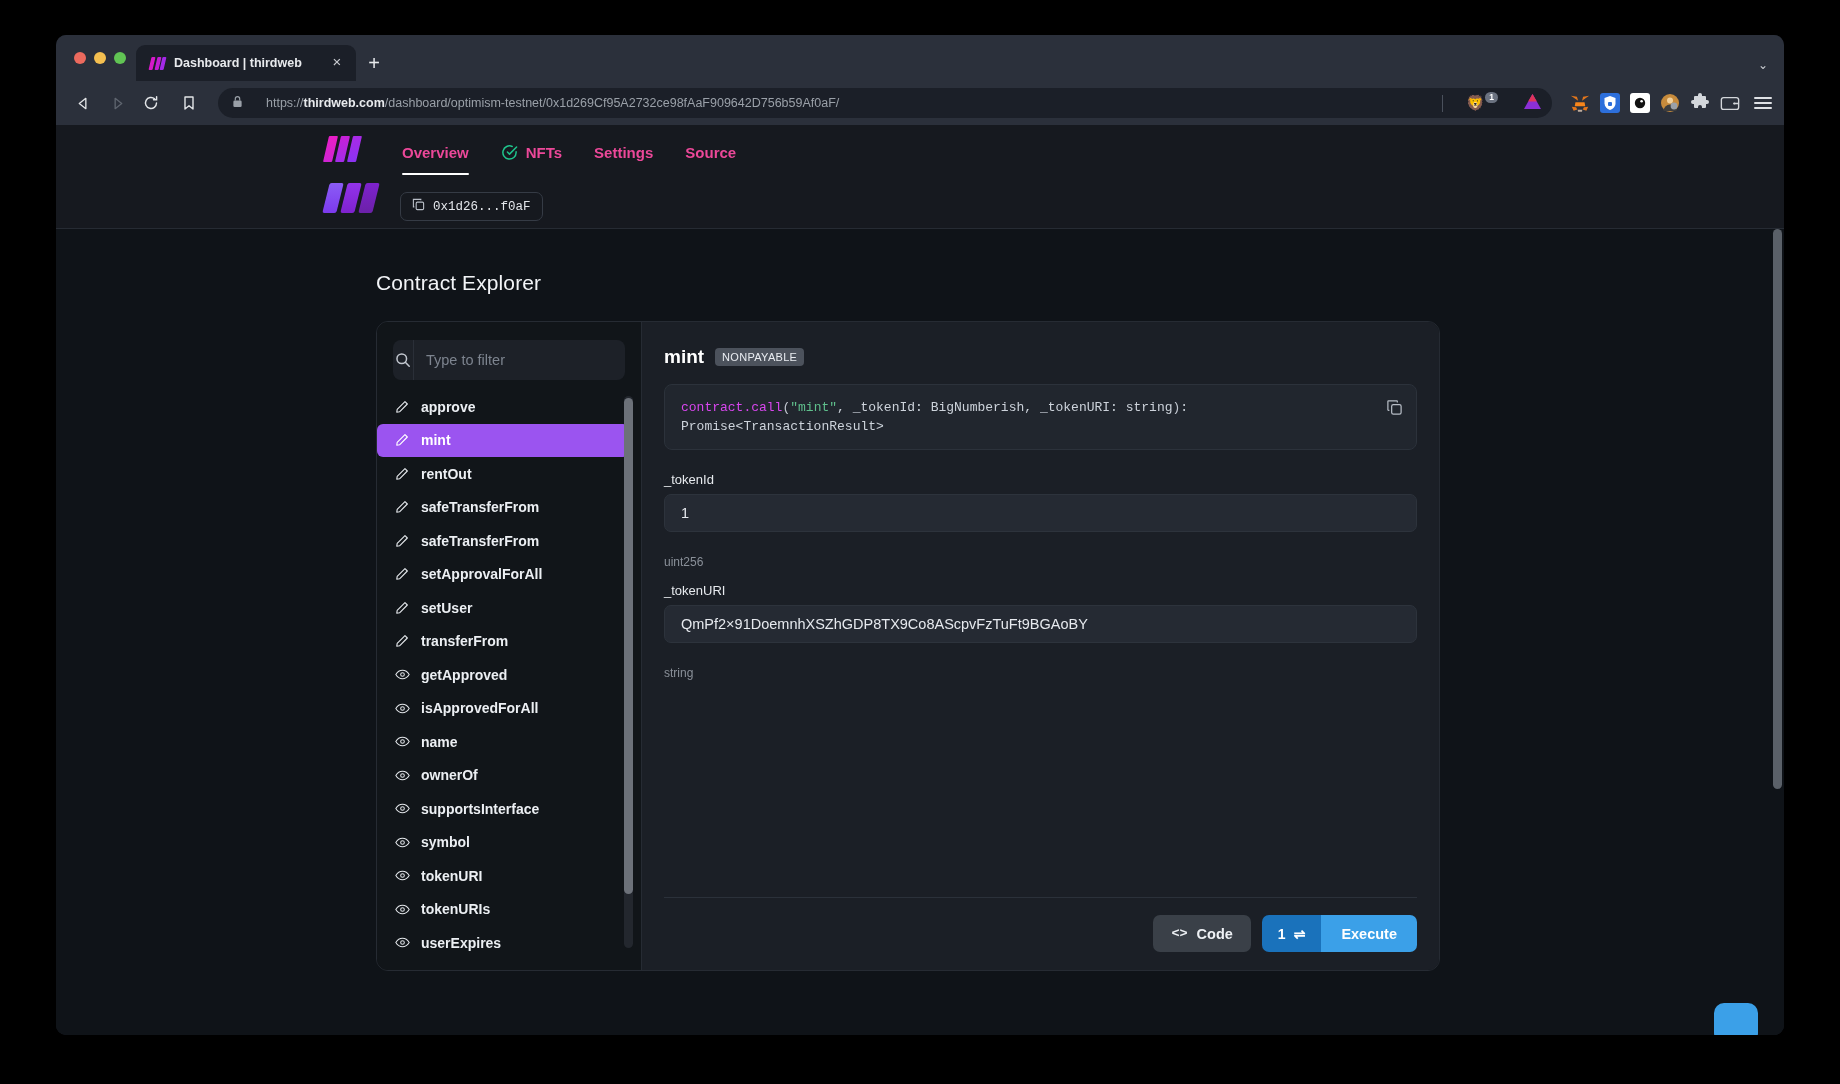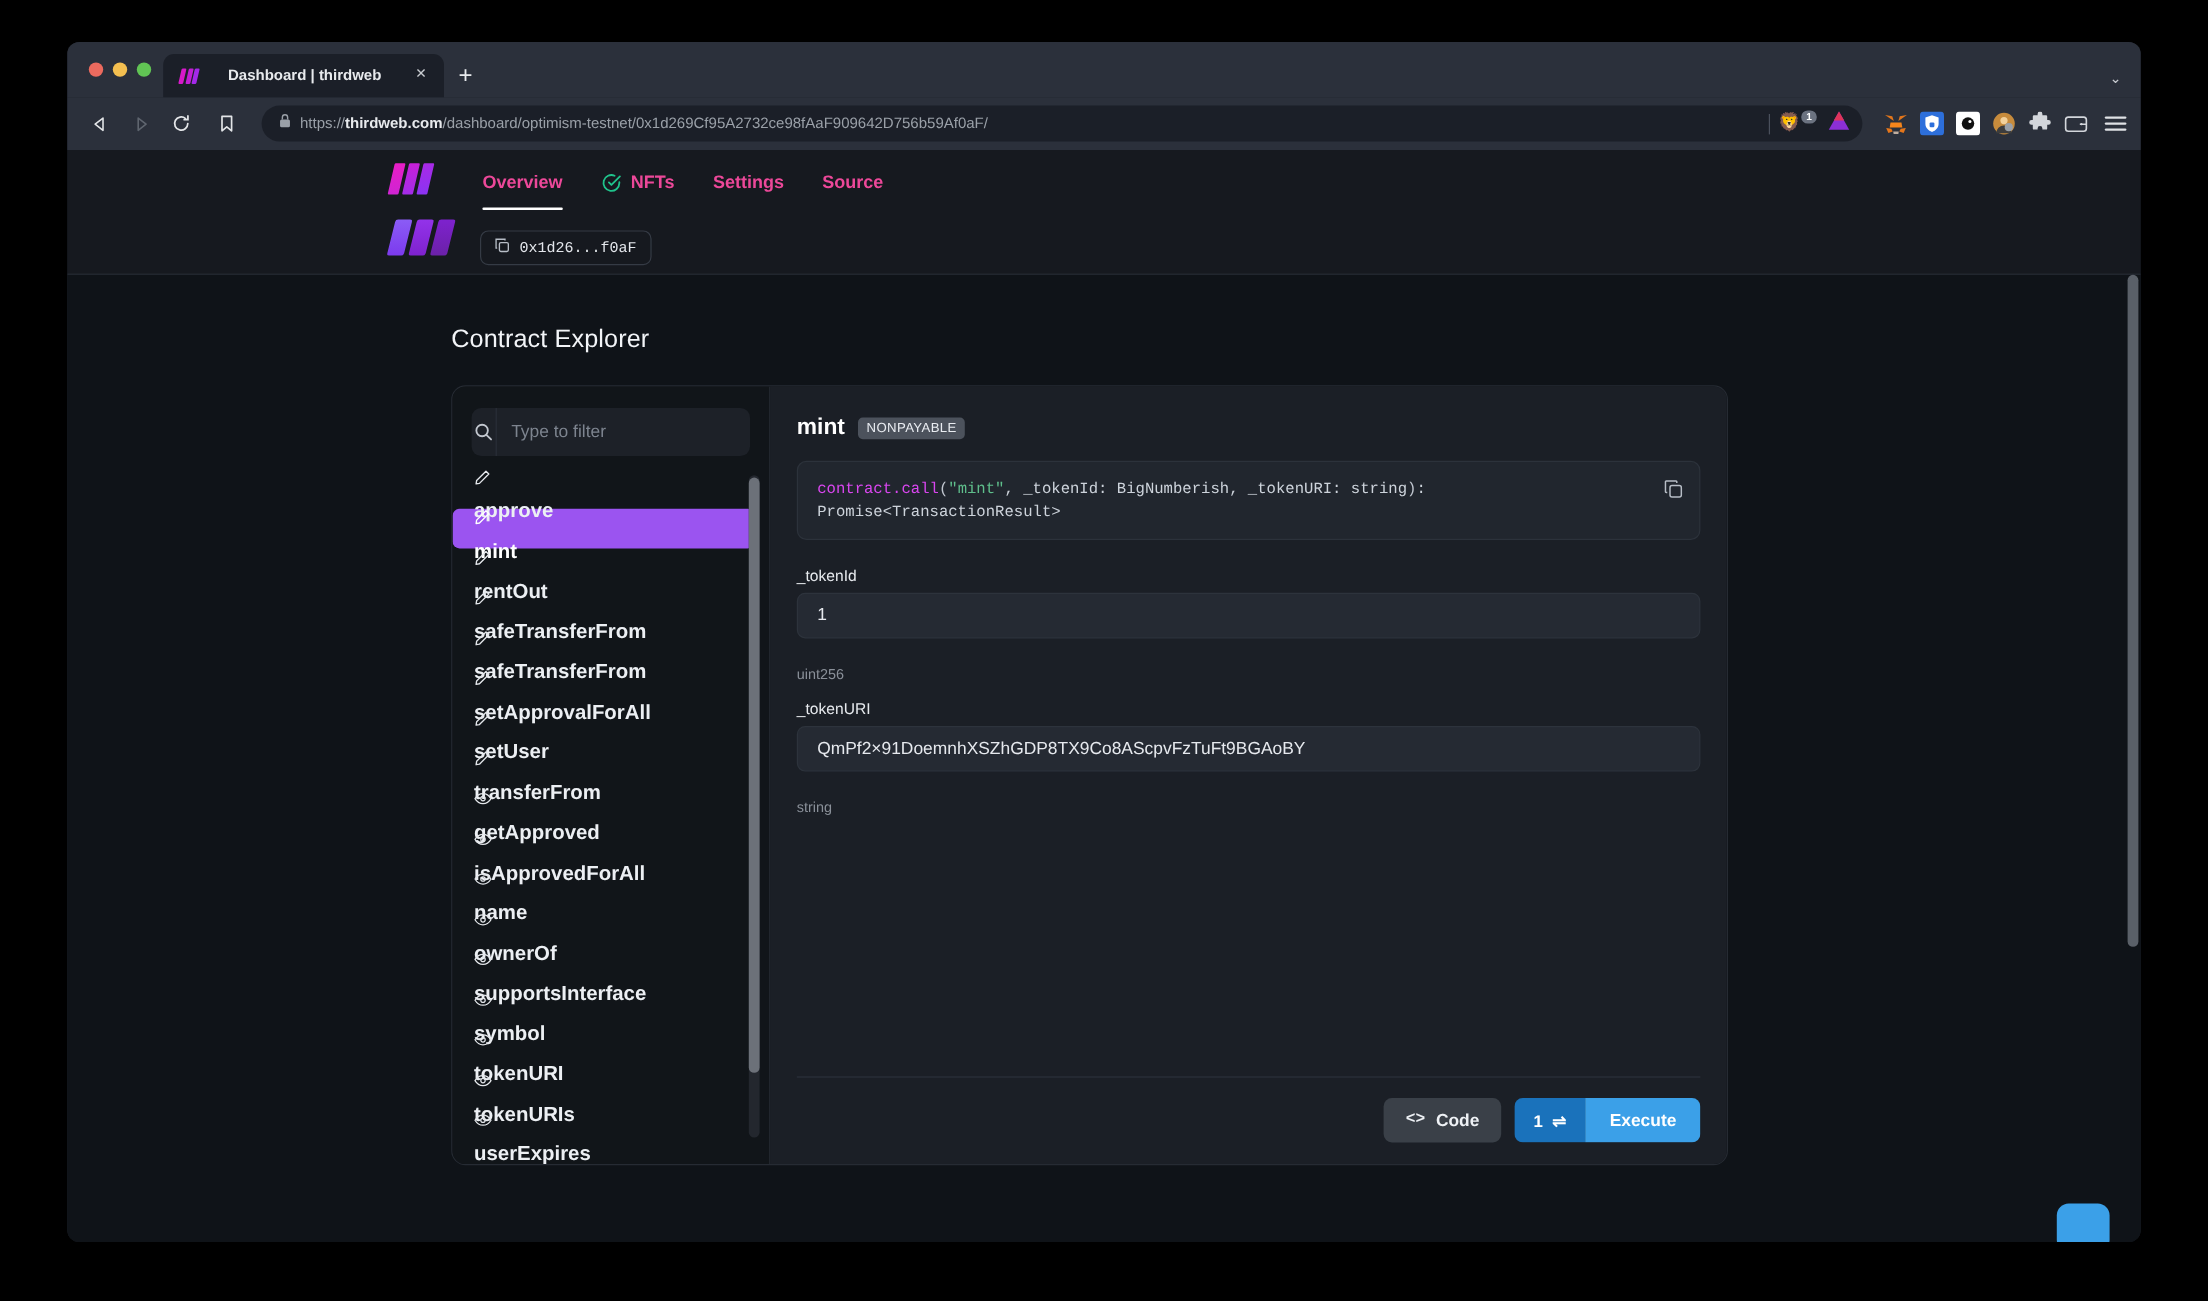--- a/index.html
+++ b/index.html
@@ -38,21 +38,21 @@
   .dot.red { background: #ec6a5e; }
   .dot.yellow { background: #f4bf50; }
   .dot.green { background: #61c454; }
 
   .tab {
     height: 36px;
     min-width: 220px;
     background: #1b1f28;
     border-radius: 9px 9px 0 0;
     display: flex; align-items: center;
-    gap: 24px;
+    gap: 8px;
     padding: 0 10px 0 14px;
     position: relative;
   }
   .tab-favicon { width: 16px; height: 13px; position: relative; flex: none; }
   .tab-favicon i {
     position: absolute; top: 0; width: 4px; height: 13px;
     transform: skewX(-13deg);
     border-radius: 1px;
   }
   .tab-favicon i:nth-child(1) { left: 0px;  background: #d619c9; }
@@ -97,21 +97,21 @@
   .navbtn svg { display: block; }
   .bookmark-ico { margin: 0 10px 0 4px; color: #e3e5e8; }
 
   .urlbar {
     flex: 1;
     height: 30px;
     background: #1b1f28;
     border-radius: 15px;
     display: flex; align-items: center;
     padding: 0 6px 0 14px;
-    gap: 7px;
+    gap: 23px;
     min-width: 0;
   }
   .lock-ico { color: #9aa0a8; flex: none; }
   .url-text {
     flex: 1;
     font-size: 12.5px; color: #9aa0a8;
     white-space: nowrap; overflow: hidden; text-overflow: ellipsis;
     min-width: 0;
   }
   .url-text b { color: #e8eaed; font-weight: 700; }
@@ -248,27 +248,26 @@
   }
   .search-input::placeholder { color: #7d848f; }
 
   .fn-list {
     flex: 1; overflow: hidden;
     margin-top: 10px;
     padding-bottom: 8px;
     position: relative;
   }
   .fn-item {
-    display: flex; align-items: flex-start; gap: 11px;
+    display: flex; align-items: center; gap: 11px;
     height: 33.5px;
     padding: 0 12px 0 18px;
     margin: 0 12px 0 0;
-    font-size: 17px; font-weight: 700; color: #eceff3;
+    font-size: 14px; font-weight: 700; color: #eceff3;
     border-radius: 6px;
-    flex-direction: column;
   }
   .fn-item.selected { background: #9b54f0; color: #ffffff; }
   .fn-ico { width: 15px; height: 15px; flex: none; display: flex; align-items: center; color: #e3e6ea; }
   .fn-item.selected .fn-ico { color: #ffffff; }
 
   .fn-scrollbar {
     position: absolute; top: 74px; right: 8px;
     width: 9px; height: 552px;
     background: #23272e; border-radius: 5px;
   }

